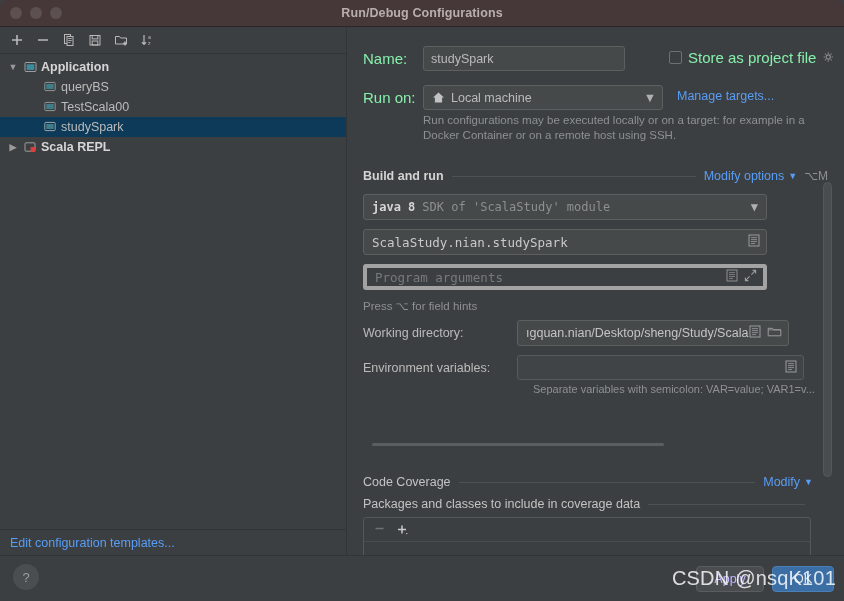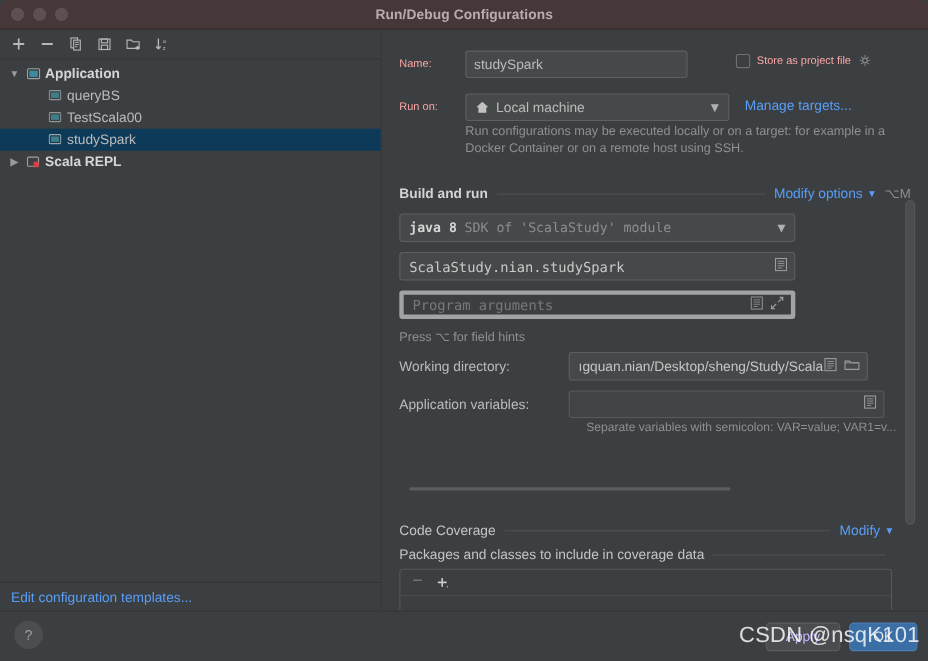--- a/index.html
+++ b/index.html
@@ -92,21 +92,21 @@
 
   
   .right-panel {
     position: absolute; top: 27px; left: 347px;
     width: 497px; height: 528px;
     background: #3c3f41;
     overflow: hidden;
   }
 
   .row { display: flex; align-items: center; }
-  .lbl { color: #fca5a5; font-size: 10px; }
+  .lbl { color: #86efac; font-size: 15px; }
 
   .name-row { position: absolute; top: 19px; left: 16px; width: 470px; }
   .name-label { width: 60px; }
   .textfield {
     background: #45494a;
     border: 1px solid #5e6060;
     border-radius: 3px;
     color: #bbbbbb;
     font-size: 12.5px;
     height: 25px;
@@ -161,21 +161,21 @@
     display: flex; align-items: center; width: 465px;
   }
   .section-title { color: #d4d4d4; font-size: 12.5px; font-weight: bold; }
   .section-line { flex: 1; height: 1px; background: #4e5254; margin: 0 8px; }
   .section-action { color: #589df6; font-size: 12.5px; }
   .section-shortcut { color: #8d8f90; font-size: 12px; margin-left: 7px; }
   .mini-caret { color: #589df6; font-size: 9px; margin-left: 4px; }
 
   .build-head { top: 142px; }
 
-  .fld-abs { position: absolute; left: 16px; width: 360px; }
+  .fld-abs { position: absolute; left: 16px; width: 404px; }
   .sdk-combo {
     top: 167px; height: 26px;
     background: #45494a; border: 1px solid #5e6060; border-radius: 3px;
     display: flex; align-items: center; padding: 0 8px;
     font-family: "DejaVu Sans Mono", monospace; font-size: 12px;
   }
   .sdk-main { color: #d6d6d6; font-weight: bold; }
   .sdk-sub { color: #8d8f90; margin-left: 7px; }
   .sdk-combo .caret { margin-left: auto; color: #b0b0b0; }
 
@@ -508,21 +508,21 @@
             <svg width="15" height="13" viewBox="0 0 15 13">
               <path d="M1.2 3.3h4.3l1.2 1.5h7.1v6H1.2z" stroke="#9a9c9d" fill="none"></path>
               <path d="M1.2 4.9h12.6" stroke="#9a9c9d" stroke-width=".8"></path>
             </svg>
           </span>
         </span>
       </div>
     </div>
 
     <div class="env-row">
-      <span class="env-label">Application variables:</span>
+      <span class="env-label">Environment variables:</span>
       <div class="env-field">
         <span></span>
         <span class="fld-icons">
           <span>
             <svg width="12" height="13" viewBox="0 0 12 13">
               <rect x="1" y="1" width="10" height="11" stroke="#9a9c9d" fill="none"></rect>
               <path d="M3 3.6h6M3 5.6h6M3 7.6h6M3 9.6h4" stroke="#9a9c9d" stroke-width=".8"></path>
             </svg>
           </span>
         </span>

